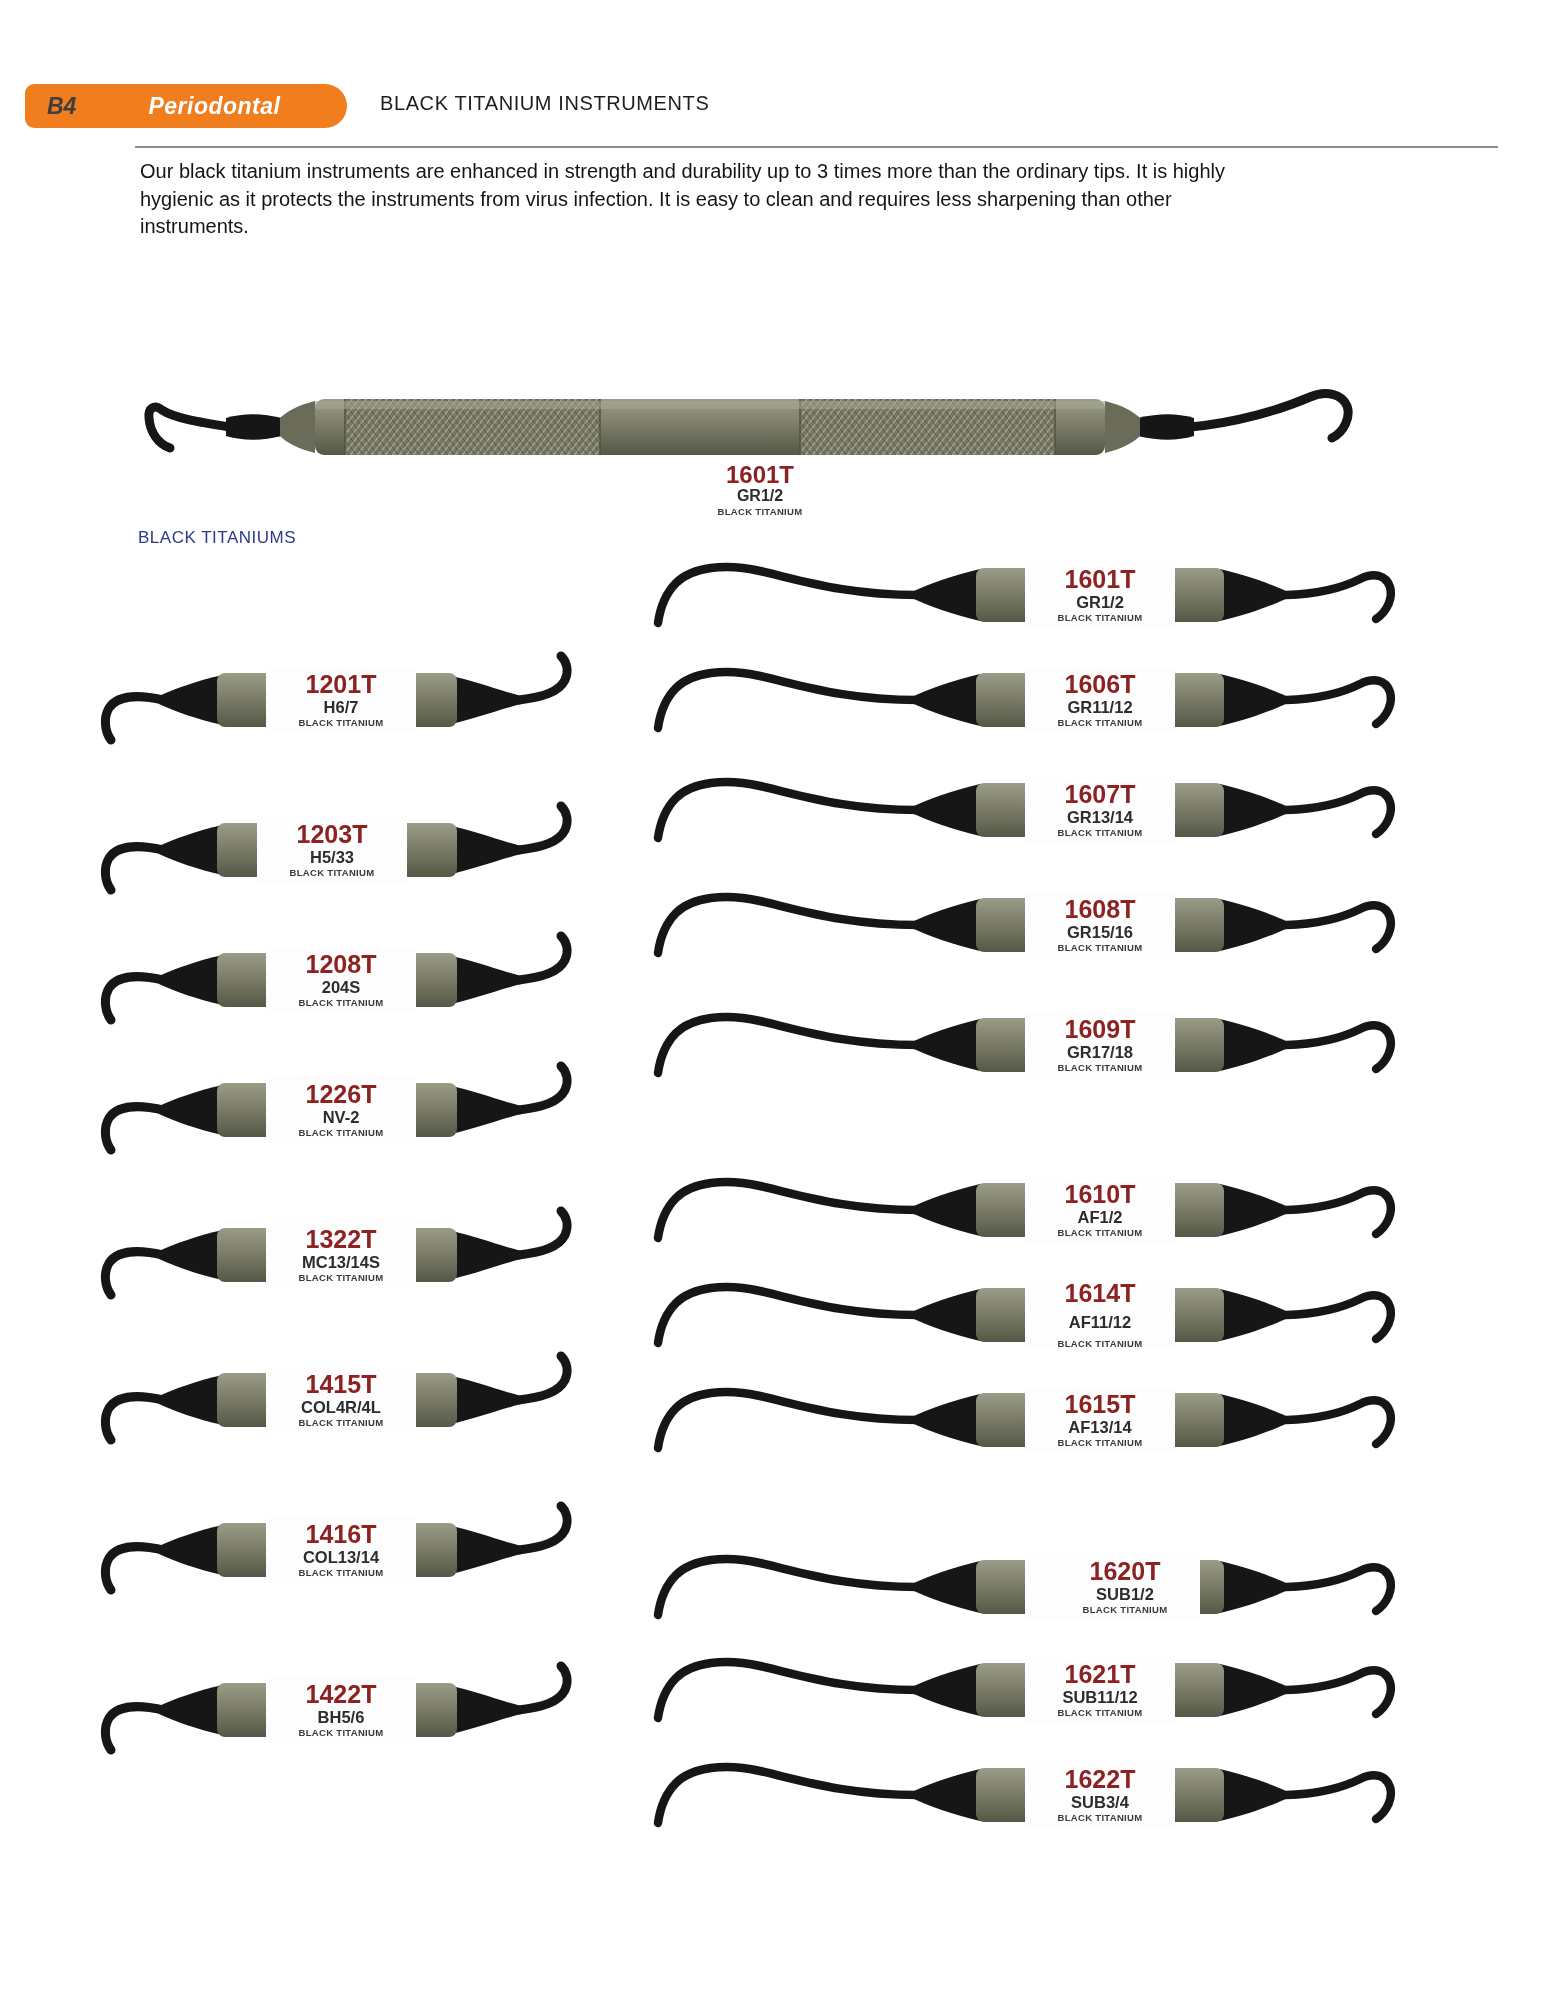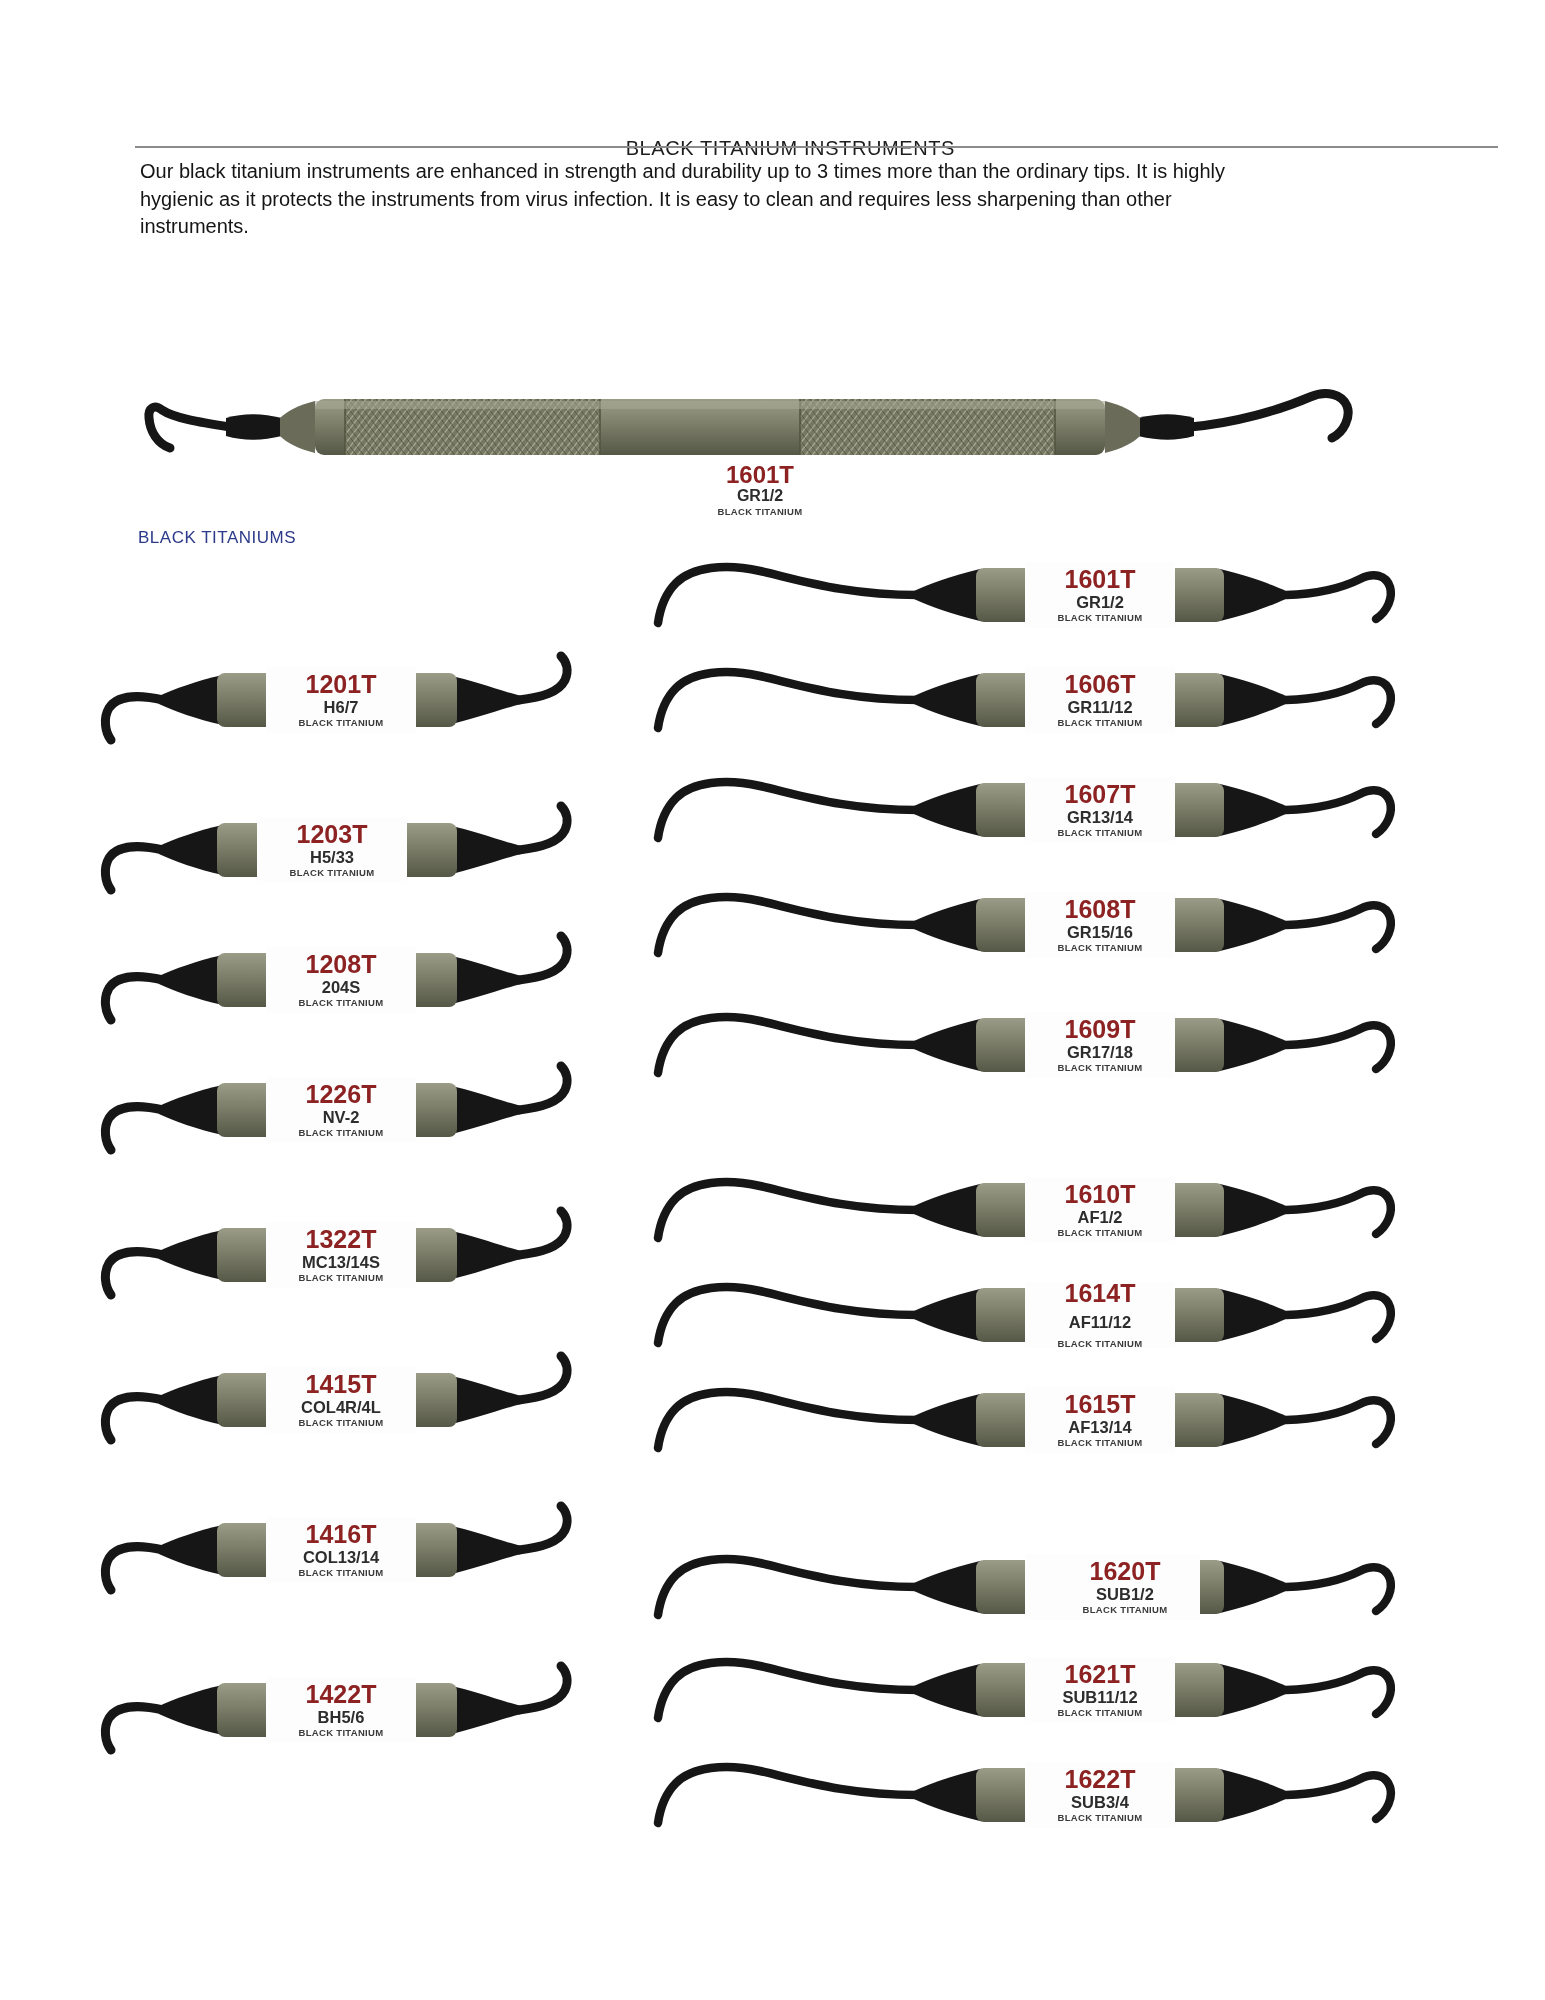--- a/index.html
+++ b/index.html
@@ -16,22 +16,22 @@
   }
   .badge-code{
     font-style:italic;font-weight:bold;font-size:23px;color:#3e3e3e;
     margin-left:22px;
   }
   .badge-category{
     font-style:italic;font-weight:bold;font-size:23px;color:#ffffff;
     margin-left:72px;letter-spacing:.5px;
   }
   .doc-title{
-    position:absolute;left:380px;top:92px;width:575px;text-align:right;
-    font-size:20px;color:#1d1d1d;letter-spacing:.6px;margin-top:45px;
+    position:absolute;left:380px;top:92px;width:575px;text-align:left;
+    font-size:20px;color:#1d1d1d;letter-spacing:.6px;
   }
   .header-rule{
     position:absolute;left:135px;top:146px;width:1363px;height:0;
     border-top:2px solid #8b8b8b;
   }
   
   .intro{position:absolute;left:140px;top:158px;width:1095px;
     font-size:20px;line-height:1.38;color:#151515;}
   .intro p{margin:0;}
   
@@ -103,20 +103,24 @@
         <path d="M965,49 C982,53 994,60 1000,66 L1000,84 C994,90 982,97 965,101 Z" fill="#6a6c59"></path>
         <rect x="175" y="47" width="790" height="56" rx="9" fill="url(#hGrad)"></rect>
         <rect x="205" y="47" width="255" height="56" fill="url(#knurl)"></rect>
         <rect x="660" y="47" width="255" height="56" fill="url(#knurl)"></rect>
         <path d="M205,47 V103 M460,47 V103 M660,47 V103 M915,47 V103" stroke="#51533f" stroke-width="1.5"></path>
         <rect x="175" y="49" width="790" height="8" fill="#a7a996" opacity="0.55"></rect>
       </symbol>
     </defs>
   </svg>
 
+  <div class="badge">
+    <span class="badge-code">B4</span>
+    <span class="badge-category">Periodontal</span>
+  </div>
   <div class="doc-title">BLACK TITANIUM INSTRUMENTS</div>
   <div class="header-rule"></div>
 
   <div class="intro">
     <p>Our black titanium instruments are enhanced in strength and durability up to 3 times more than the ordinary tips. It is highly hygienic as it protects the instruments from virus infection. It is easy to clean and requires less sharpening than other instruments.</p>
   </div>
 
   <svg class="featured-art" viewBox="0 0 1230 150">
     <use href="#tool-featured"></use>
   </svg>

